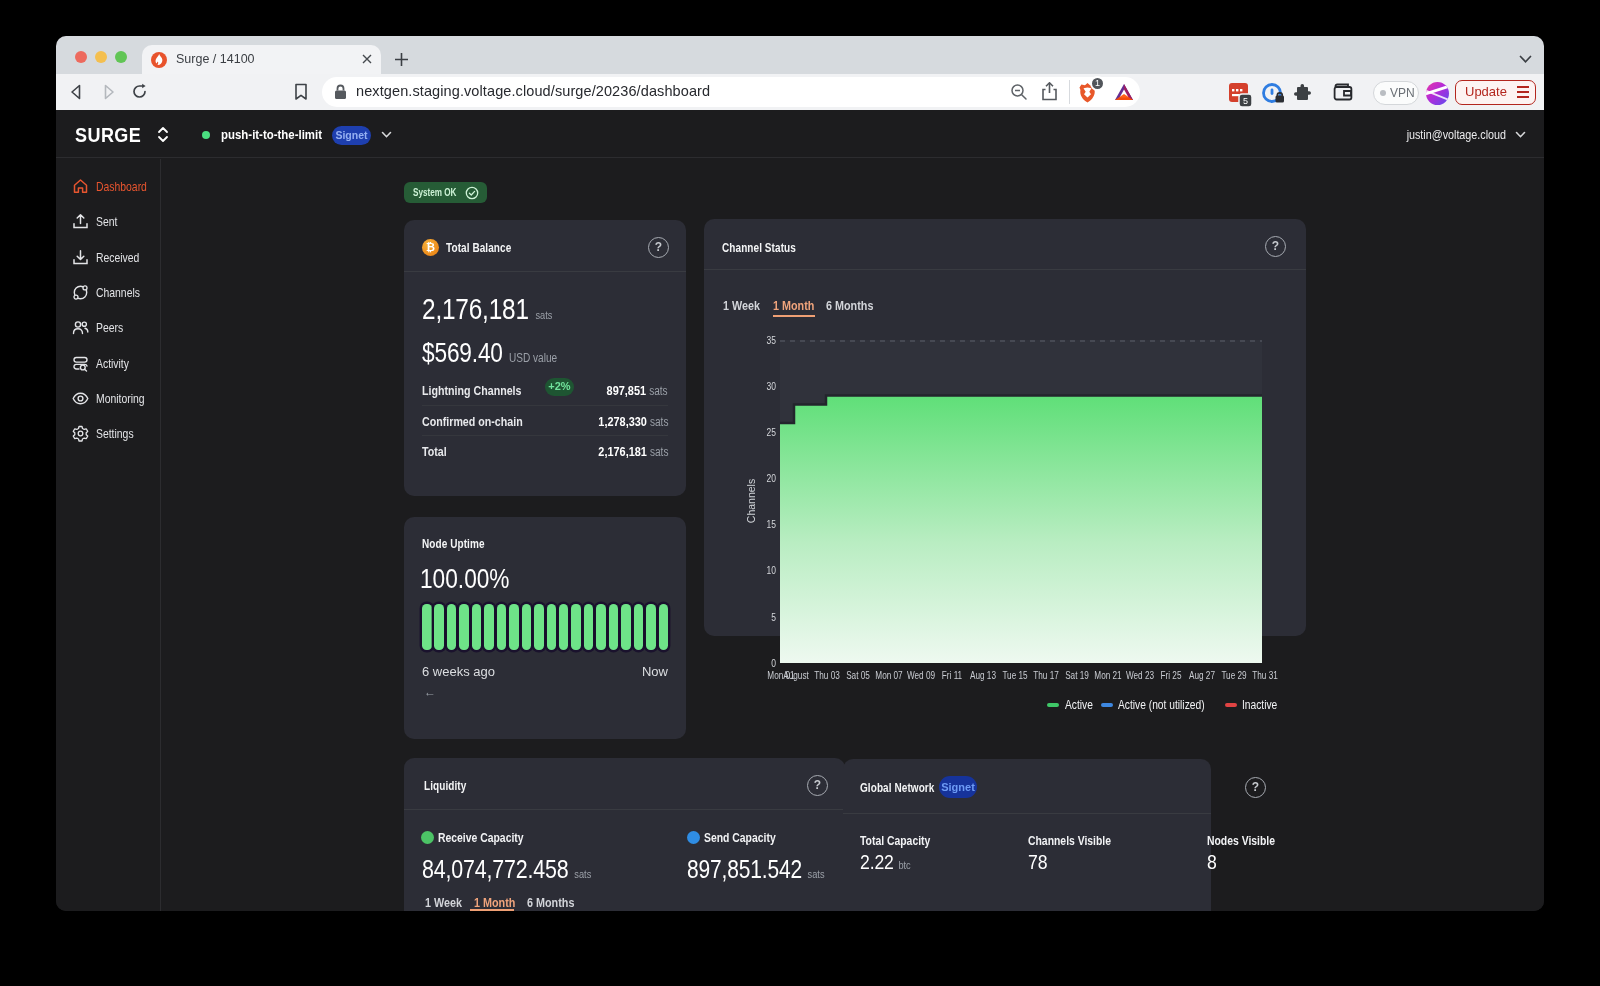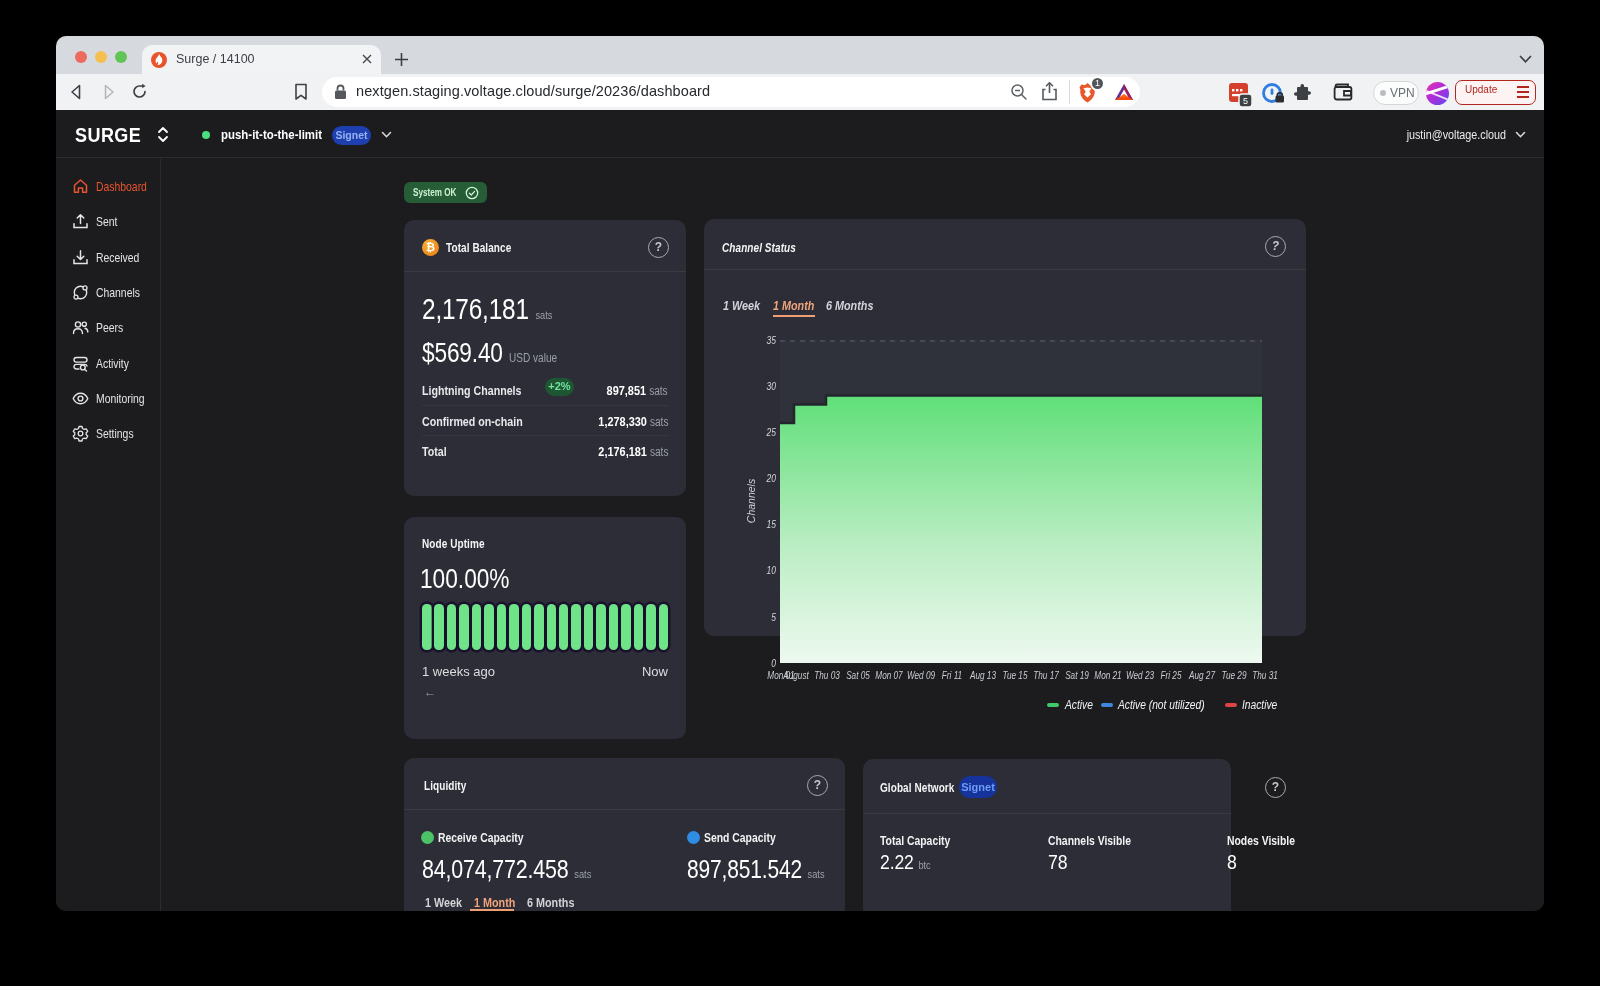--- a/index.html
+++ b/index.html
@@ -154,21 +154,21 @@
   <div class="abs" style="left:1324px; top:54px; width:6px; height:6px; border-radius:50%; background:#b9bdc2;"></div>
   <div class="abs" style="left:1334px; top:50px; font-size:12px; color:#6a6f75;">VPN</div>
 
   <div class="abs" style="left:1370px; top:46px; width:23px; height:23px; border-radius:50%;
     background:linear-gradient(135deg,#e935a7 0%,#b32bd8 45%,#5b4df0 100%); overflow:hidden;">
     <div class="abs" style="left:-4px; top:6px; width:34px; height:2.5px; background:#fff; transform:rotate(-18deg);"></div>
     <div class="abs" style="left:-4px; top:13px; width:34px; height:2px; background:#fff; transform:rotate(22deg); opacity:.85;"></div>
   </div>
 
   <div class="abs" style="left:1399px; top:44px; width:81px; height:25px; border:1.5px solid #b3261e; border-radius:7px; background:#fdf3f2;"></div>
-  <div class="abs" style="left:1409px; top:48px; font-size:10px; color:#b3261e;">Update</div>
+  <div class="abs" style="left:1409px; top:48px; font-size:13px; color:#b3261e;">Update</div>
   <div class="abs" style="left:1461px; top:50px; width:12px; height:2px; background:#b3261e;"></div>
   <div class="abs" style="left:1461px; top:55px; width:12px; height:2px; background:#b3261e;"></div>
   <div class="abs" style="left:1461px; top:60px; width:12px; height:2px; background:#b3261e;"></div>
 
   <div id="app"></div>
     <div id="appnav"></div>
     <div class="abs" style="left:19px; top:88px; font-size:20px; font-weight:bold; color:#fff; letter-spacing:.5px; opacity:.999; transform:scaleX(.9); transform-origin:0 50%;">SURGE</div>
     <svg class="abs" style="left:101px; top:90px;" width="12" height="17" viewBox="0 0 12 17">
       <path d="M2 6 L6 2 L10 6" fill="none" stroke="#fff" stroke-width="1.8" stroke-linecap="round" stroke-linejoin="round"></path>
       <path d="M2 11 L6 15 L10 11" fill="none" stroke="#fff" stroke-width="1.8" stroke-linecap="round" stroke-linejoin="round"></path>
@@ -264,21 +264,21 @@
       <div class="abs" style="left:141px; top:158px; width:29px; height:18px; background:#1e5532; border-radius:9px; color:#71e39c; font-size:11px; font-weight:bold; text-align:center; line-height:17px;">+2%</div>
       <div class="rowval" style="right:18px; top:163px;">897,851 <span class="sats" style="font-size:12px;">sats</span></div>
       <div class="divline" style="left:18px; right:18px; top:185px;"></div>
       <div class="rowlab" style="left:18px; top:193.5px;">Confirmed on-chain</div>
       <div class="rowval" style="right:18px; top:193.5px;">1,278,330 <span class="sats" style="font-size:12px;">sats</span></div>
       <div class="divline" style="left:18px; right:18px; top:214.6px;"></div>
       <div class="rowlab" style="left:18px; top:224px;">Total</div>
       <div class="rowval" style="right:18px; top:224px;">2,176,181 <span class="sats" style="font-size:12px;">sats</span></div>
     </div>
 
-    <div class="card" style="left:648px; top:183px; width:602px; height:417px;font-style:italic;">
+    <div class="card" style="left:648px; top:183px; width:602px; height:417px;">
       <div class="cardhead" style="height:51px;"></div>
       <div class="ctitle" style="left:18px; top:22px;">Channel Status</div>
       <div class="qm" style="left:561px; top:17px;">?</div>
       <div class="tab3" style="left:19px; top:79px;">1 Week</div>
       <div class="tab3 tabactive" style="left:69px; top:79px;">1 Month</div>
       <div class="tab3" style="left:122px; top:79px;">6 Months</div>
       <div class="abs" style="left:69px; top:95.5px; width:42px; height:2px; background:#ef9f74;"></div>
       <div class="ylab" style="left:48px; top:116px;">35</div>
       <div class="ylab" style="left:48px; top:162px;">30</div>
       <div class="ylab" style="left:48px; top:208px;">25</div>
@@ -344,42 +344,42 @@
         <div style="position: absolute; top: 0px; width: 9.5px; height: 46px; border-radius: 4.5px; background: rgb(110, 227, 136); box-shadow: rgba(23, 14, 43, 0.85) 0px 0px 0px 2.4px; left: 136.95px;"></div>
         <div style="position: absolute; top: 0px; width: 9.5px; height: 46px; border-radius: 4.5px; background: rgb(110, 227, 136); box-shadow: rgba(23, 14, 43, 0.85) 0px 0px 0px 2.4px; left: 149.4px;"></div>
         <div style="position: absolute; top: 0px; width: 9.5px; height: 46px; border-radius: 4.5px; background: rgb(110, 227, 136); box-shadow: rgba(23, 14, 43, 0.85) 0px 0px 0px 2.4px; left: 161.85px;"></div>
         <div style="position: absolute; top: 0px; width: 9.5px; height: 46px; border-radius: 4.5px; background: rgb(110, 227, 136); box-shadow: rgba(23, 14, 43, 0.85) 0px 0px 0px 2.4px; left: 174.3px;"></div>
         <div style="position: absolute; top: 0px; width: 9.5px; height: 46px; border-radius: 4.5px; background: rgb(110, 227, 136); box-shadow: rgba(23, 14, 43, 0.85) 0px 0px 0px 2.4px; left: 186.75px;"></div>
         <div style="position: absolute; top: 0px; width: 9.5px; height: 46px; border-radius: 4.5px; background: rgb(110, 227, 136); box-shadow: rgba(23, 14, 43, 0.85) 0px 0px 0px 2.4px; left: 199.2px;"></div>
         <div style="position: absolute; top: 0px; width: 9.5px; height: 46px; border-radius: 4.5px; background: rgb(110, 227, 136); box-shadow: rgba(23, 14, 43, 0.85) 0px 0px 0px 2.4px; left: 211.65px;"></div>
         <div style="position: absolute; top: 0px; width: 9.5px; height: 46px; border-radius: 4.5px; background: rgb(110, 227, 136); box-shadow: rgba(23, 14, 43, 0.85) 0px 0px 0px 2.4px; left: 224.1px;"></div>
         <div style="position: absolute; top: 0px; width: 9.5px; height: 46px; border-radius: 4.5px; background: rgb(110, 227, 136); box-shadow: rgba(23, 14, 43, 0.85) 0px 0px 0px 2.4px; left: 236.55px;"></div>
       </div>
-      <div class="abs" style="left:18px; top:147px; font-size:13px; color:#dcdee1;">1 weeks ago</div>
+      <div class="abs" style="left:18px; top:147px; font-size:13px; color:#dcdee1;">6 weeks ago</div>
       <div class="abs" style="right:18px; top:147px; font-size:13px; color:#dcdee1;">Now</div>
       <div class="abs" style="left:20px; top:168px; font-size:12px; color:#9ba0a8;">←</div>
     </div>
 
     <div class="card" style="left:348px; top:722px; width:441px; height:200px;">
       <div class="cardhead"></div>
       <div class="ctitle" style="left:20px; top:21px;">Liquidity</div>
       <div class="qm" style="left:403px; top:17px;">?</div>
       <div class="abs" style="left:17px; top:73px; width:13px; height:13px; border-radius:50%; background:#4cc366;"></div>
       <div class="collab" style="left:34px; top:72px;">Receive Capacity</div>
       <div class="bignum" style="left:18px; top:97px; font-size:25.5px;">84,074,772.458 <span class="sats">sats</span></div>
       <div class="abs" style="left:283px; top:73px; width:13px; height:13px; border-radius:50%; background:#2f8de4;"></div>
       <div class="collab" style="left:300px; top:72px;">Send Capacity</div>
       <div class="bignum" style="left:283px; top:97px; font-size:25px;">897,851.542 <span class="sats">sats</span></div>
       <div class="tab3" style="left:21px; top:137px;">1 Week</div>
       <div class="tab3 tabactive" style="left:69.5px; top:137px;">1 Month</div>
       <div class="tab3" style="left:123px; top:137px;">6 Months</div>
       <div class="abs" style="left:66px; top:150.5px; width:44px; height:2.5px; background:#ef9f74;"></div>
     </div>
 
-    <div class="card" style="left:807px; top:723px; width:368px; height:200px;">
+    <div class="card" style="left:787px; top:723px; width:368px; height:200px;">
       <div class="cardhead" style="height:55px;"></div>
       <div class="ctitle" style="left:17px; top:22px;">Global Network</div>
       <div class="abs" style="left:96px; top:17px; width:38px; height:22px; background:#16339b; border-radius:11px; color:#6d9bf5; font-size:11px; font-weight:bold; text-align:center; line-height:22px;">Signet</div>
       <div class="qm" style="left:402px; top:17.5px;">?</div>
       <div class="collab" style="left:17px; top:74px;">Total Capacity</div>
       <div class="bignum" style="left:17px; top:91px; font-size:21px;">2.22 <span class="sats">btc</span></div>
       <div class="collab" style="left:185px; top:74px;">Channels Visible</div>
       <div class="bignum" style="left:185px; top:91px; font-size:21px;">78</div>
       <div class="collab" style="left:364px; top:74px;">Nodes Visible</div>
       <div class="bignum" style="left:364px; top:91px; font-size:21px;">8</div>

